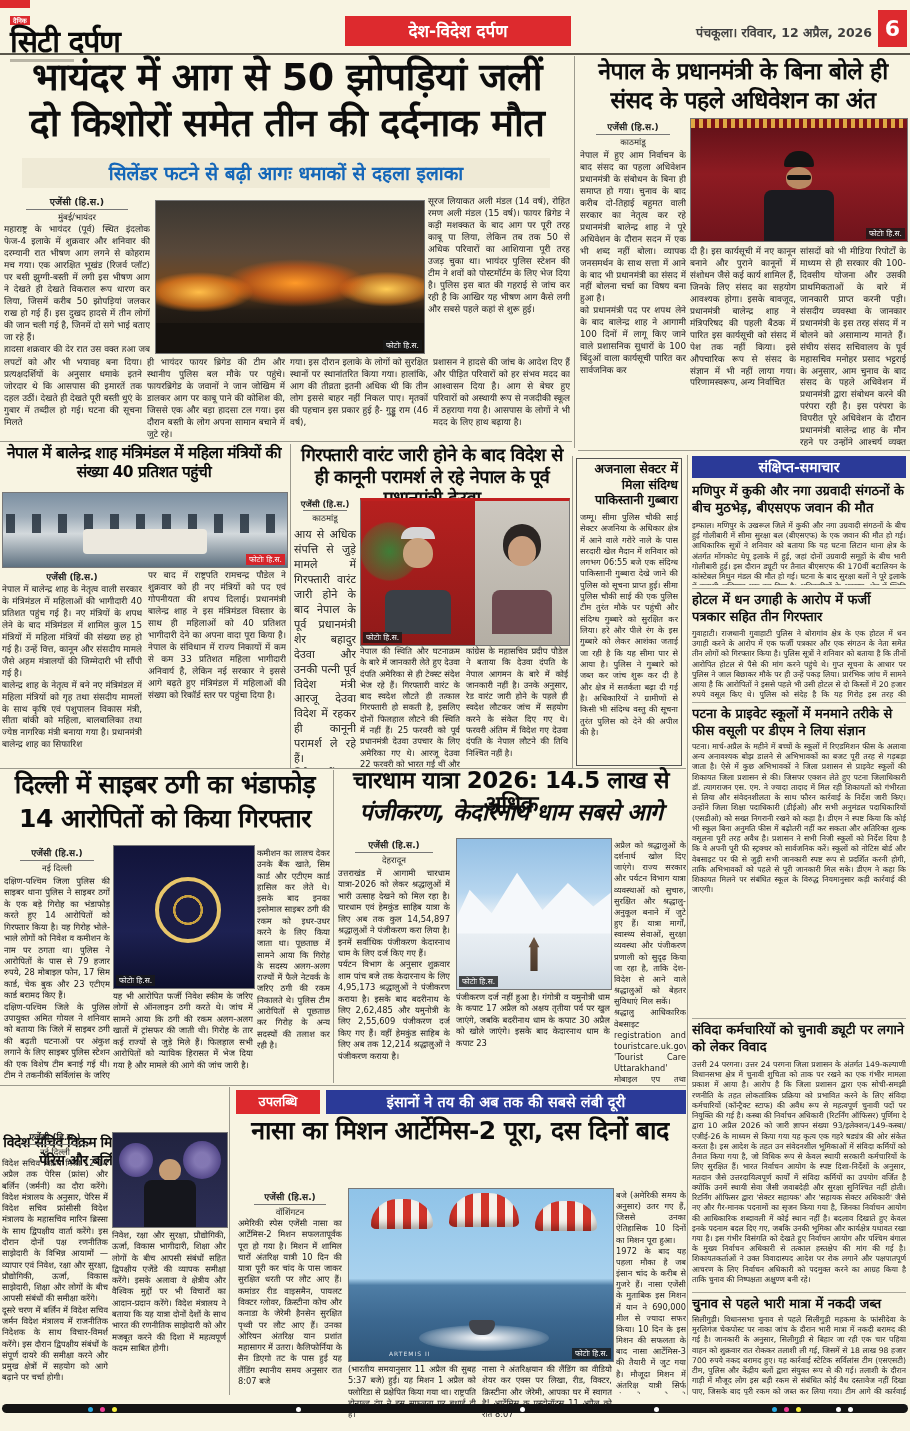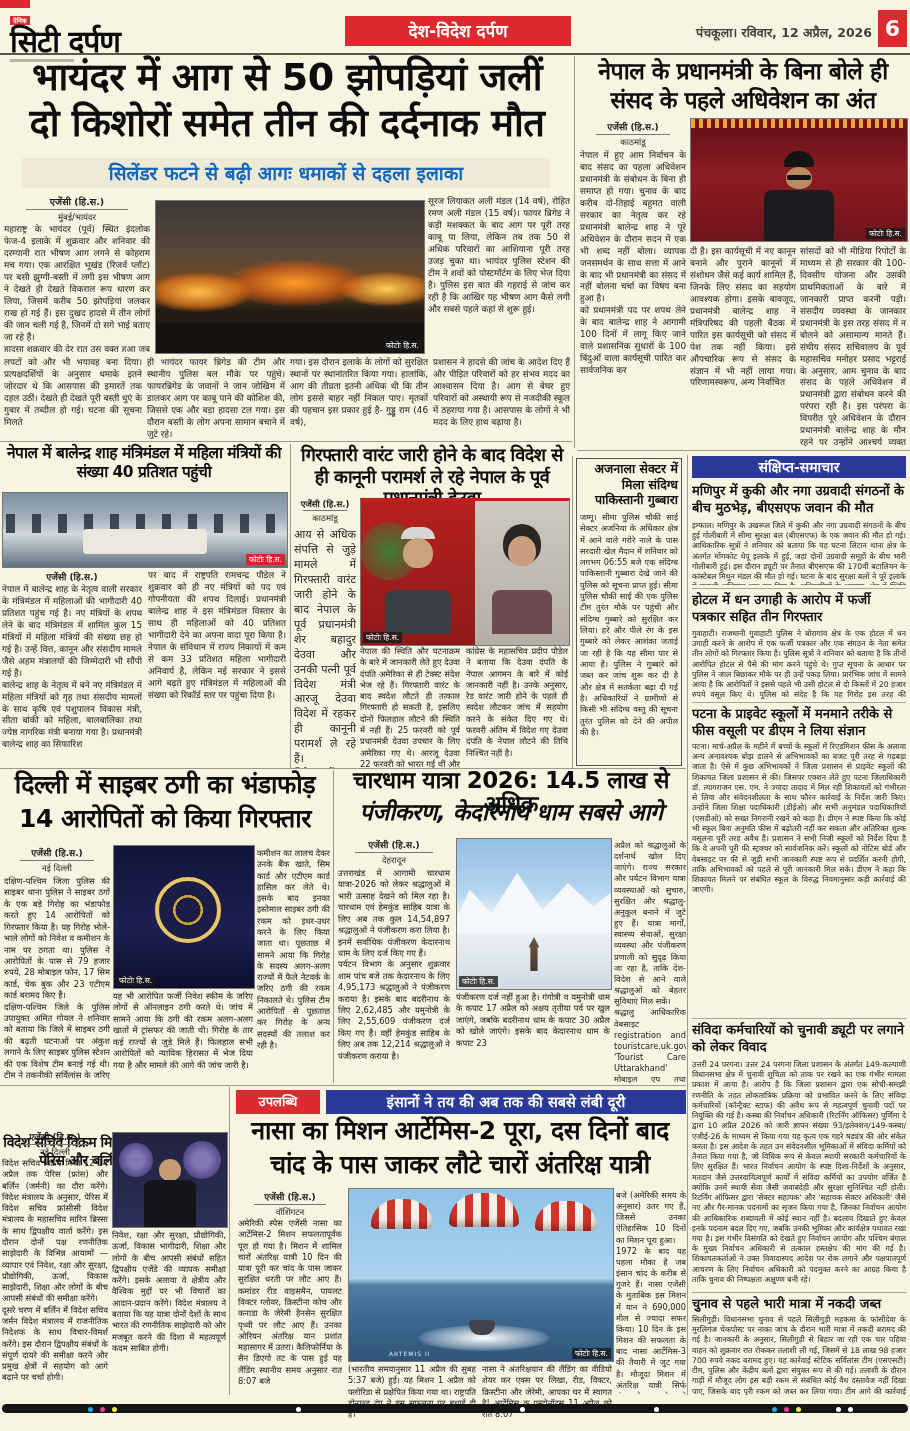--- a/index.html
+++ b/index.html
@@ -209,21 +209,20 @@
     <div class="torso" style="left:50%;top:50%;width:52px;height:48px;margin-left:-26px;background:#15161c;"></div>
   </div>
   <div class="col" style="left:2px;top:1158px;width:106px;height:236px;font-size:8.3px;">विदेश सचिव विक्रम मिश्री 12-14 अप्रैल तक पेरिस (फ्रांस) और बर्लिन (जर्मनी) का दौरा करेंगे। विदेश मंत्रालय के अनुसार, पेरिस में विदेश सचिव फ्रांसीसी विदेश मंत्रालय के महासचिव मारिन ब्रिस्सा के साथ द्विपक्षीय वार्ता करेंगे। इस दौरान दोनों पक्ष रणनीतिक साझेदारी के विभिन्न आयामों — व्यापार एवं निवेश, रक्षा और सुरक्षा, प्रौद्योगिकी, ऊर्जा, विकास साझेदारी, शिक्षा और लोगों के बीच आपसी संबंधों की समीक्षा करेंगे।
 दूसरे चरण में बर्लिन में विदेश सचिव जर्मन विदेश मंत्रालय में राजनीतिक निदेशक के साथ विचार-विमर्श करेंगे। इस दौरान द्विपक्षीय संबंधों के संपूर्ण दायरे की समीक्षा करने और प्रमुख क्षेत्रों में सहयोग को आगे बढ़ाने पर चर्चा होगी।</div>
   <div class="col" style="left:112px;top:1230px;width:114px;height:164px;font-size:8.3px;">निवेश, रक्षा और सुरक्षा, प्रौद्योगिकी, ऊर्जा, विकास भागीदारी, शिक्षा और लोगों के बीच आपसी संबंधों सहित द्विपक्षीय एजेंडे की व्यापक समीक्षा करेंगे। इसके अलावा वे क्षेत्रीय और वैश्विक मुद्दों पर भी विचारों का आदान-प्रदान करेंगे। विदेश मंत्रालय ने बताया कि यह यात्रा दोनों देशों के साथ भारत की रणनीतिक साझेदारी को और मजबूत करने की दिशा में महत्वपूर्ण कदम साबित होगी।</div>
   <div class="vrule" style="left:229px;top:1087px;height:308px;"></div>
 
   <div class="abs redbox" style="left:236px;top:1090px;width:84px;height:24px;font-size:13px;line-height:24px;">उपलब्धि</div>
   <div class="abs bluebox" style="left:326px;top:1090px;width:360px;height:24px;font-size:14.5px;line-height:24px;">इंसानों ने तय की अब तक की सबसे लंबी दूरी</div>
   <div class="abs headline" style="left:234px;top:1118px;width:452px;font-size:25px;">नासा का मिशन आर्टेमिस-2 पूरा, दस दिनों बाद</div>
-  <div class="abs headline" style="left:234px;top:1152px;width:452px;font-size:25px;">चांद के पास जाकर लौटे चारों अंतरिक्ष यात्री</div>
   <div class="abs" style="left:238px;top:1190px;width:104px;">
     <div class="by" style="font-size:9px;">एजेंसी (हि.स.)</div>
     <div class="dl">वॉशिंगटन</div>
   </div>
   <div class="photo ph-nasa" style="left:348px;top:1188px;width:264px;height:172px;">
     <div class="chute" style="left:22px;top:10px;"></div>
     <div class="chute" style="left:100px;top:4px;width:70px;height:34px;"></div>
     <div class="chute" style="left:186px;top:12px;"></div>
     <div class="splash" style="left:70px;bottom:10px;"></div>
     <div class="capsule" style="left:120px;bottom:26px;"></div>

